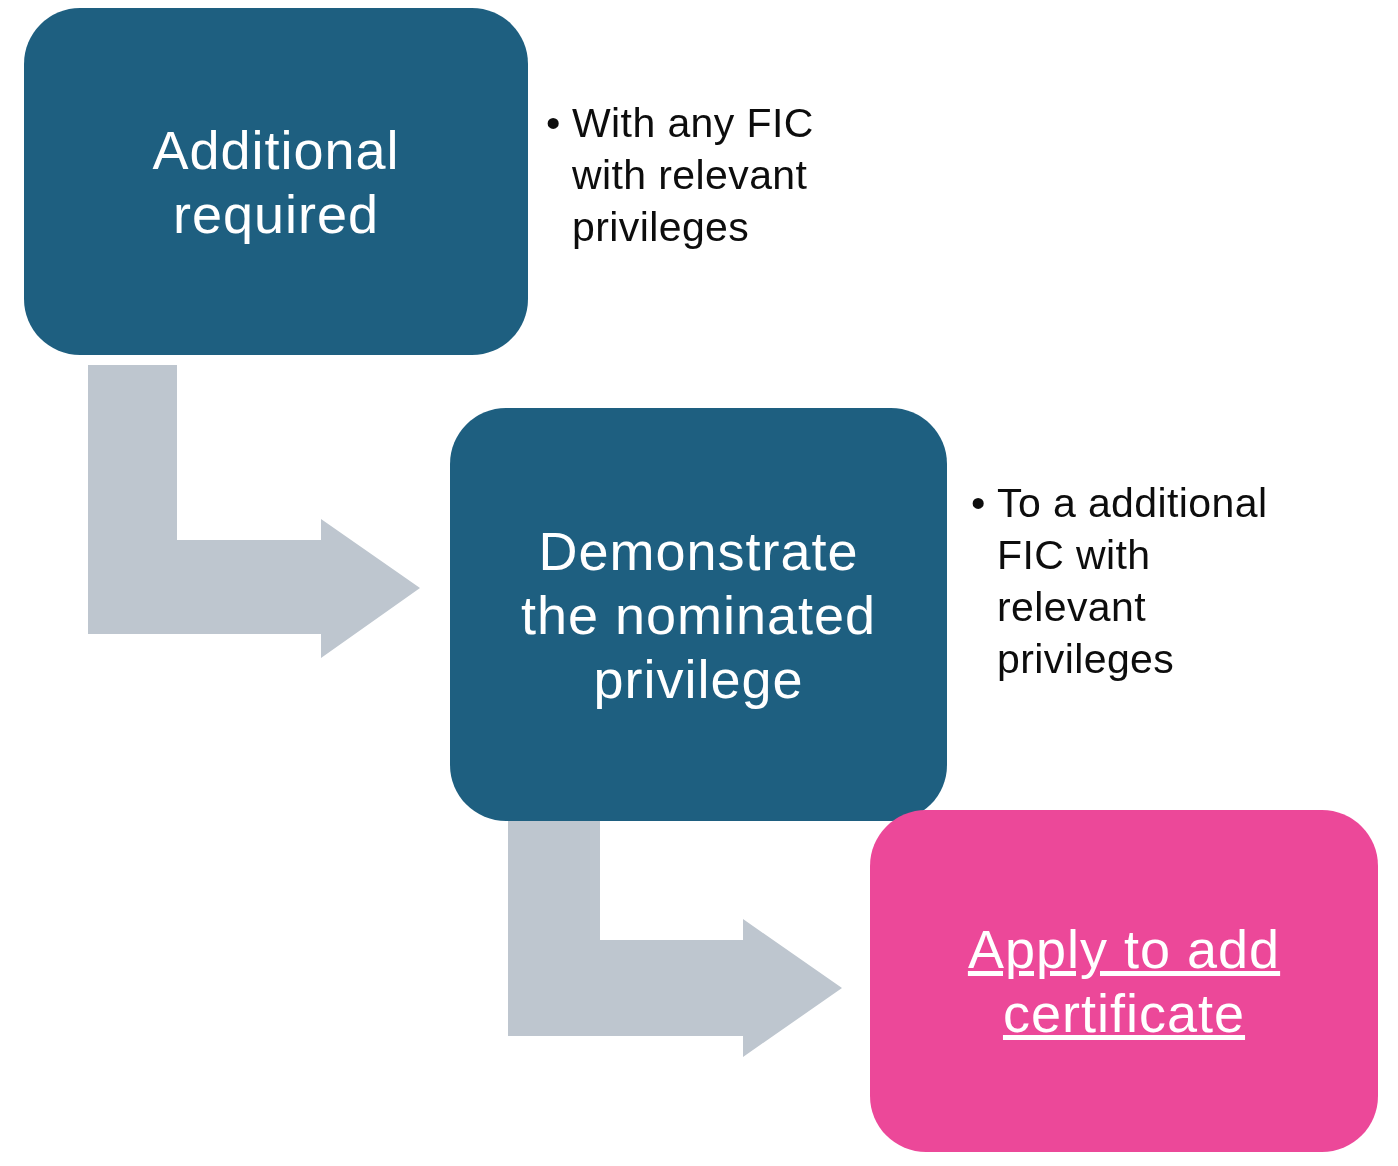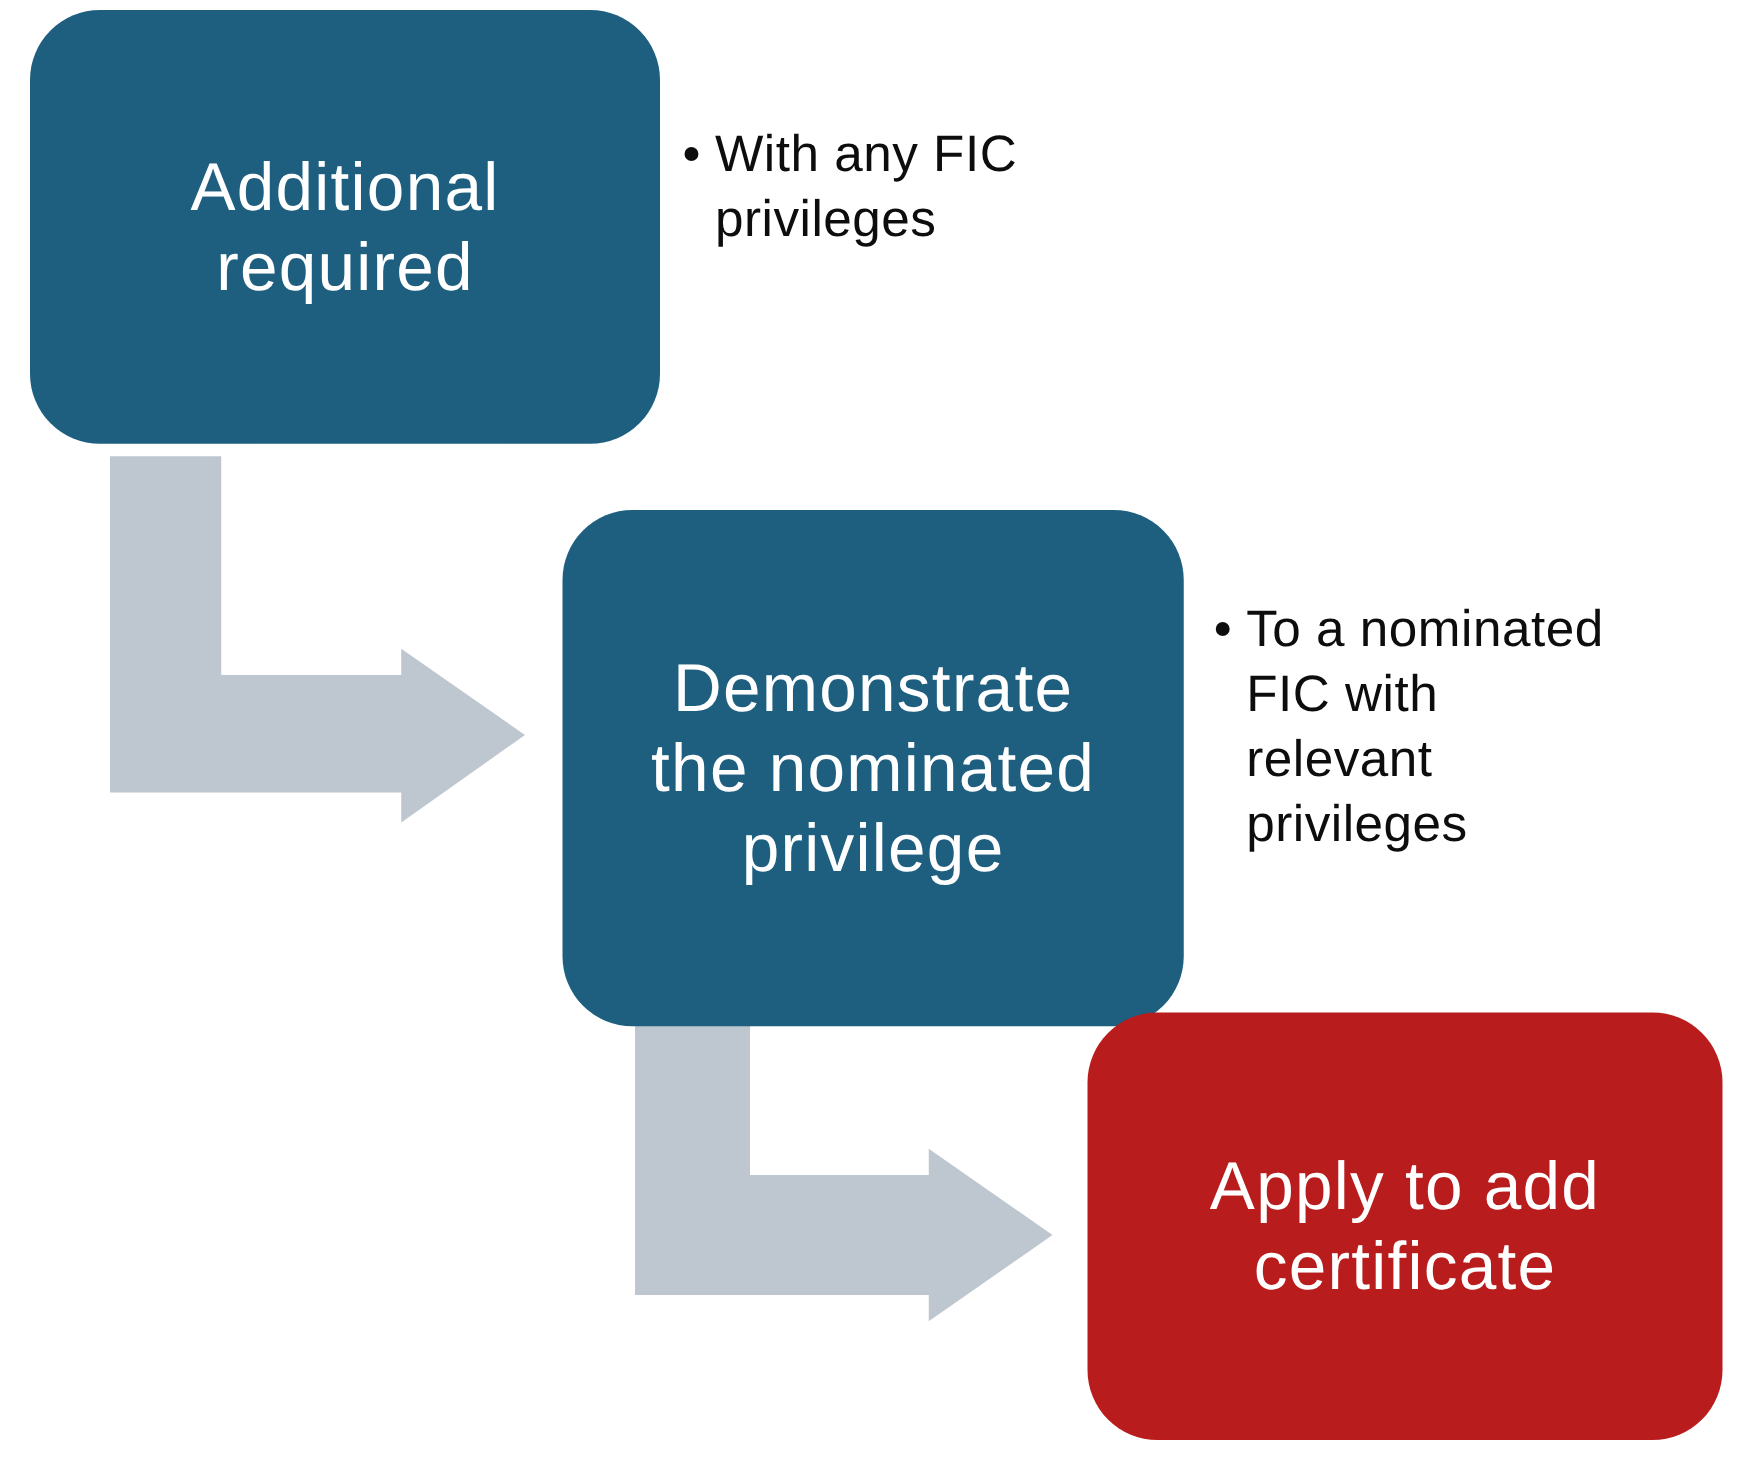--- a/index.html
+++ b/index.html
@@ -73,42 +73,43 @@
     <div>
       <div>Additional</div>
       <div>required</div>
     </div>
   </div>
 
   <div class="note note1">
     <span class="bullet">•</span>
     <div>
       <div>With any FIC</div>
+      <div>with relevant</div>
       <div>privileges</div>
     </div>
   </div>
 
   <div class="step-box box2" style="background-color: rgb(30, 95, 128);">
     <div>
       <div>Demonstrate</div>
       <div>the nominated</div>
       <div>privilege</div>
     </div>
   </div>
 
   <div class="note note2">
     <span class="bullet">•</span>
     <div>
-      <div>To a nominated</div>
+      <div>To a additional</div>
       <div>FIC with</div>
       <div>relevant</div>
       <div>privileges</div>
     </div>
   </div>
 
-  <div class="step-box box3" style="background-color: #b91c1c;">
+  <div class="step-box box3" style="background-color: #ec4899; text-decoration: underline;">
     <div>
       <div>Apply to add</div>
       <div>certificate</div>
     </div>
   </div>
 
 </div>
 
 </body></html>

